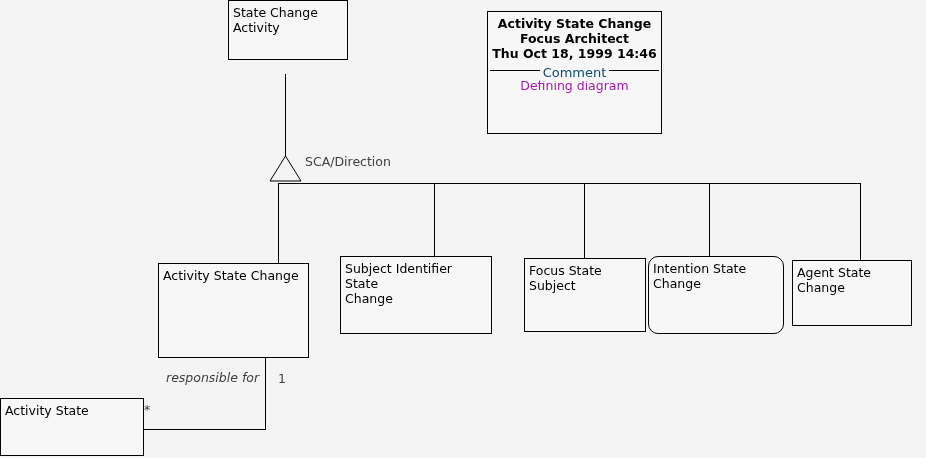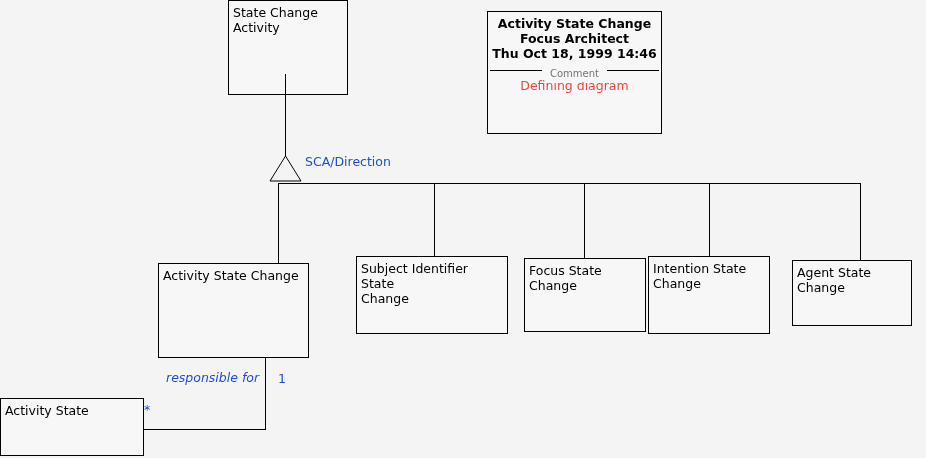--- a/index.html
+++ b/index.html
@@ -58,31 +58,31 @@
     position: absolute;
     top: 8px;
     height: 1px;
     background: #000;
   }
   .note-sep .rule.left  { left: 2px;  width: 52px; }
   .note-sep .rule.right { right: 2px; width: 52px; }
   .note-sep .sep-label {
     position: relative;
     display: inline-block;
-    font-size: 10px;
+    font-size: 13px;
     line-height: 16px;
-    color: #737373;
+    color: #0c4a6e;
     background: #f7f7f7;
     padding: 0 3px;
   }
   .note-box .note-body {
     display: block;
     font-size: 12.5px;
     line-height: 15px;
-    color: #ef4444;
+    color: #a21caf;
   }
 
   
   .h-line {
     position: absolute;
     height: 1px;
     background: #000;
   }
   .v-line {
     position: absolute;
@@ -93,31 +93,31 @@
   
   .gen-triangle {
     position: absolute;
   }
 
   
   .edge-label {
     position: absolute;
     font-size: 12.5px;
     line-height: 14px;
-    color: #1d4ed8;
+    color: #404040;
     white-space: nowrap;
   }
   .edge-label.italic { font-style: italic; }
 </style>
 </head>
 <body>
 
 <div id="canvas">
 
-  <div class="uml-box" style="left:228px; top:0px; width:120px; height:95px;">
+  <div class="uml-box" style="left:228px; top:0px; width:120px; height:60px;">
     <span class="box-label">State Change
 Activity</span>
   </div>
 
   <div class="note-box" style="left:487px; top:11px; width:175px; height:123px;">
     <span class="note-line">Activity State Change</span>
     <span class="note-line">Focus Architect</span>
     <span class="note-line">Thu Oct 18, 1999  14:46</span>
     <div class="note-sep">
       <span class="rule left"></span>
@@ -144,31 +144,31 @@
   <div class="v-line" style="left:584px; top:183px; height:75px;"></div>
 
   <div class="v-line" style="left:709px; top:183px; height:73px;"></div>
 
   <div class="v-line" style="left:860px; top:183px; height:77px;"></div>
 
   <div class="uml-box" style="left:158px; top:263px; width:151px; height:95px;">
     <span class="box-label">Activity State Change</span>
   </div>
 
-  <div class="uml-box" style="left:356px; top:256px; width:152px; height:78px;">
+  <div class="uml-box" style="left:340px; top:256px; width:152px; height:78px;">
     <span class="box-label">Subject Identifier State
 Change</span>
   </div>
 
   <div class="uml-box" style="left:524px; top:258px; width:122px; height:74px;">
     <span class="box-label">Focus State
-Change</span>
+Subject</span>
   </div>
 
-  <div class="uml-box" style="left:648px; top:256px; width:122px; height:78px;">
+  <div class="uml-box" style="left:648px; top:256px; width:136px; height:78px;border-radius:10px;">
     <span class="box-label">Intention State
 Change</span>
   </div>
 
   <div class="uml-box" style="left:792px; top:260px; width:120px; height:66px;">
     <span class="box-label">Agent State Change</span>
   </div>
 
   <div class="v-line" style="left:265px; top:358px; height:72px;"></div>
 

